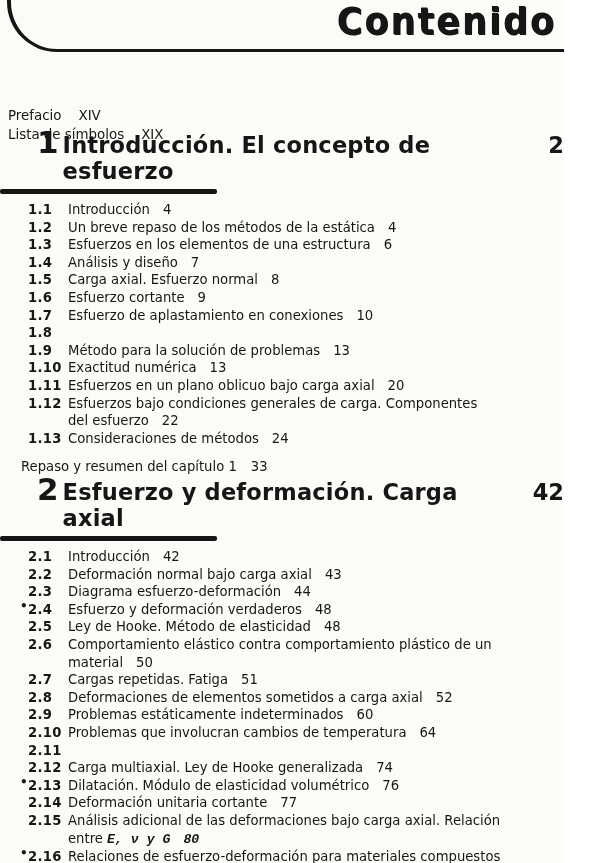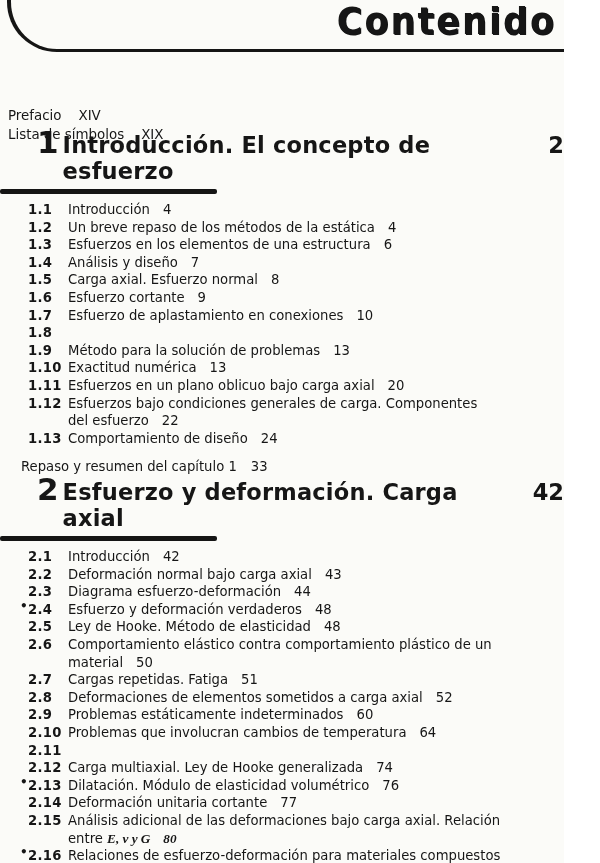--- a/index.html
+++ b/index.html
@@ -35,21 +35,21 @@
   .ch-title{font-size:22.5px;font-weight:bold;margin-left:4px;letter-spacing:0.2px;}
   .ch-page{font-size:22.5px;font-weight:bold;margin-left:28px;}
   .ch-rule{height:5px;background:#151515;width:217px;margin-top:5px;border-radius:2px;}
   .sections{margin-top:7px;}
   .row{display:flex;font-size:13.2px;line-height:17.6px;}
   .num{flex:0 0 40px;margin-left:28px;font-weight:bold;position:relative;letter-spacing:0.3px;}
   .star{position:absolute;left:-8px;top:-3px;font-size:12px;}
   .body{flex:1;padding-right:3px;}
   .t{white-space:pre-wrap;}
   .pg{margin-left:13px;}
-  .em-math{font-style:italic;font-weight:bold;font-family:Liberation Serif, serif;}
+  .em-math{font-style:italic;font-weight:bold;font-family:Liberation Mono, monospace;}
   .review{margin-top:11px;padding-left:21px;font-size:13.2px;line-height:17.6px;}
   .review .pg{margin-left:14px;}
 </style>
 </head>
 <body>
 
 <div class="page" style="background: rgb(251, 251, 248); color: rgb(22, 22, 22);">
 
   <div class="corner-frame"></div>
 
@@ -115,21 +115,21 @@
           <span class="num"><span>1.11</span></span>
           <span class="body"><span class="t">Esfuerzos en un plano oblicuo bajo carga axial</span><span class="pg">20</span></span>
         </div>
         <div class="row">
           <span class="num"><span>1.12</span></span>
           <span class="body"><span class="t">Esfuerzos bajo condiciones generales de carga. Componentes
 del esfuerzo</span><span class="pg">22</span></span>
         </div>
         <div class="row">
           <span class="num"><span>1.13</span></span>
-          <span class="body"><span class="t">Comportamiento de diseño</span><span class="pg">24</span></span>
+          <span class="body"><span class="t">Consideraciones de métodos</span><span class="pg">24</span></span>
         </div>
       </div>
     <div class="review">
       <span>Repaso y resumen del capítulo 1</span><span class="pg">33</span>
     </div>
   </section>
 
   <section class="chapter chapter-2">
     <div class="ch-head">
       <span class="ch-num">2</span>

